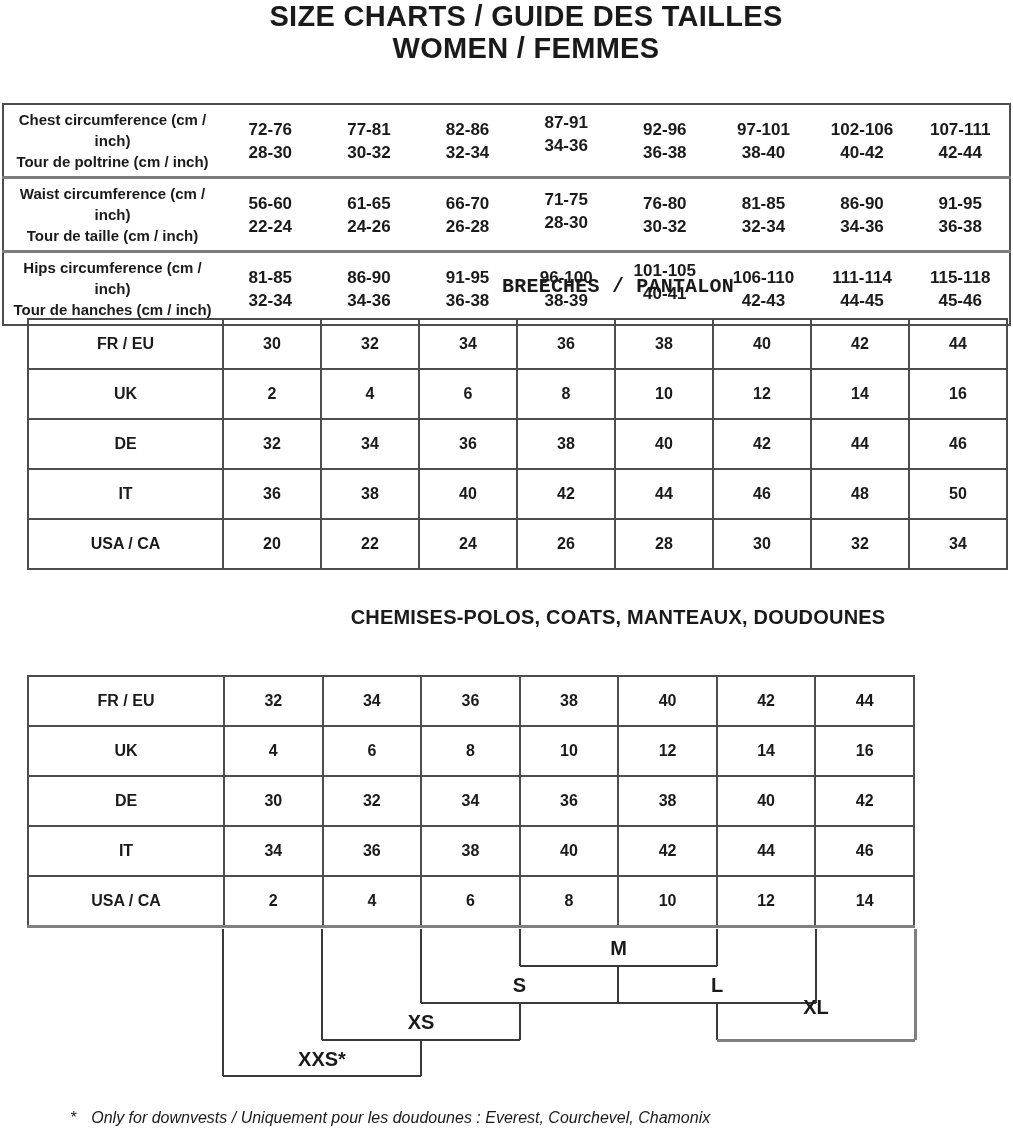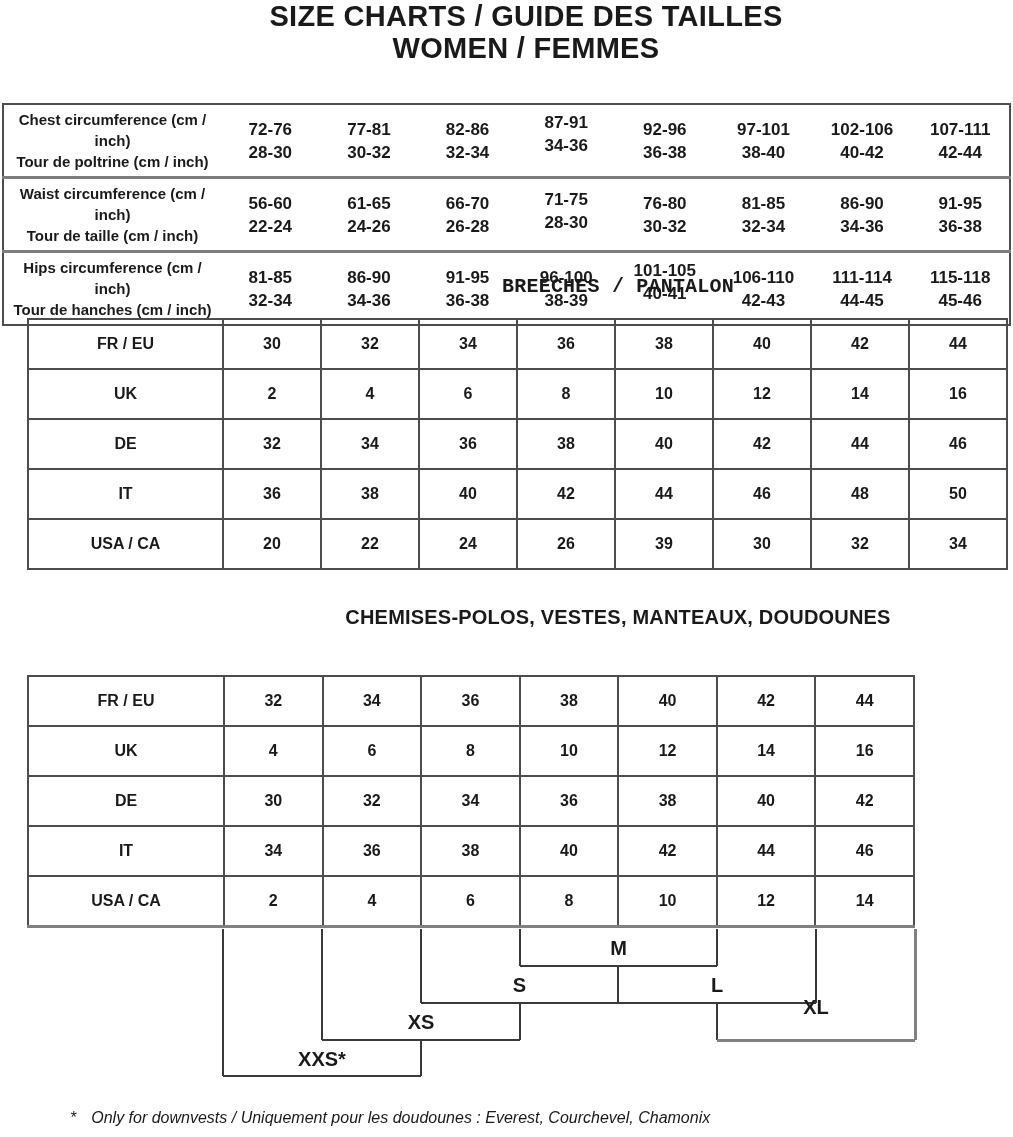--- a/index.html
+++ b/index.html
@@ -306,30 +306,30 @@
           <td>46</td>
           <td>48</td>
           <td>50</td>
         </tr>
         <tr>
           <td>USA / CA</td>
           <td>20</td>
           <td>22</td>
           <td>24</td>
           <td>26</td>
-          <td>39</td>
+          <td>28</td>
           <td>30</td>
           <td>32</td>
           <td>34</td>
         </tr>
       </tbody>
   </table>
 
   <h2 class="sec-head shirts-head">
-    <div>CHEMISES-POLOS, VESTES, MANTEAUX, DOUDOUNES</div>
+    <div>CHEMISES-POLOS, COATS, MANTEAUX, DOUDOUNES</div>
   </h2>
 
   <table class="s-table shirts-table">
     <colgroup>
       <col style="width:196px">
       <col>
         <col>
         <col>
         <col>
         <col>

